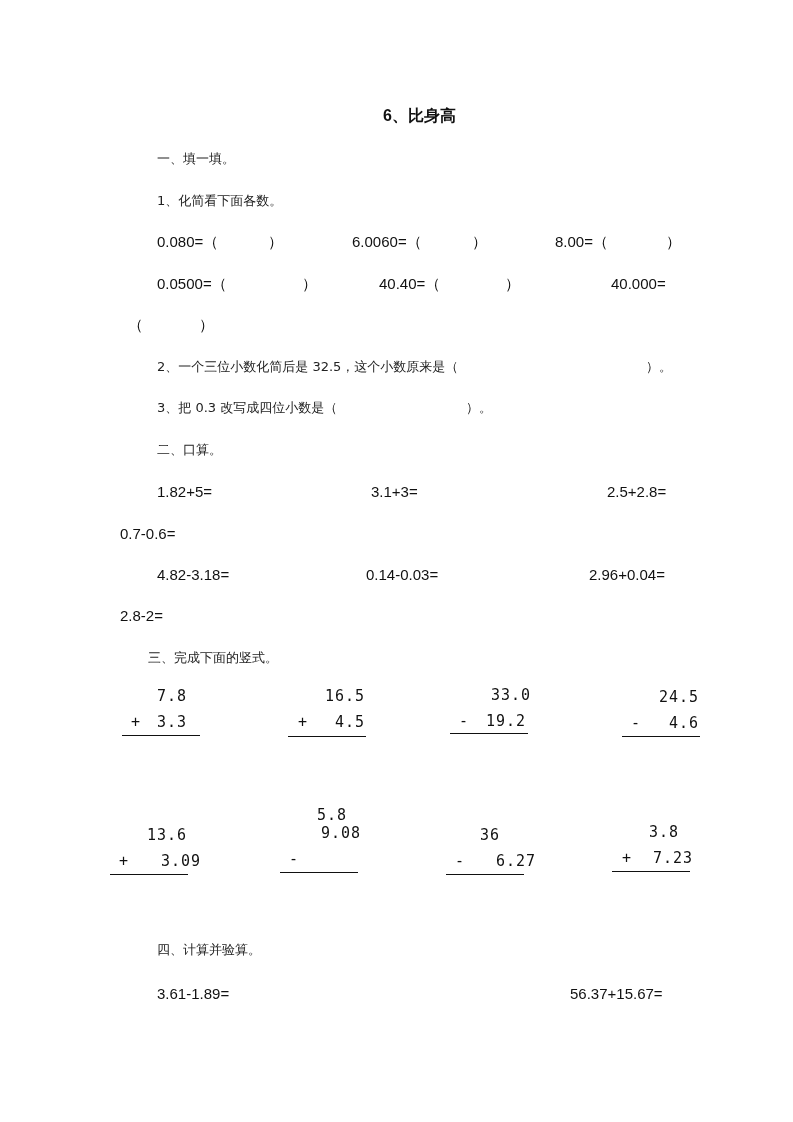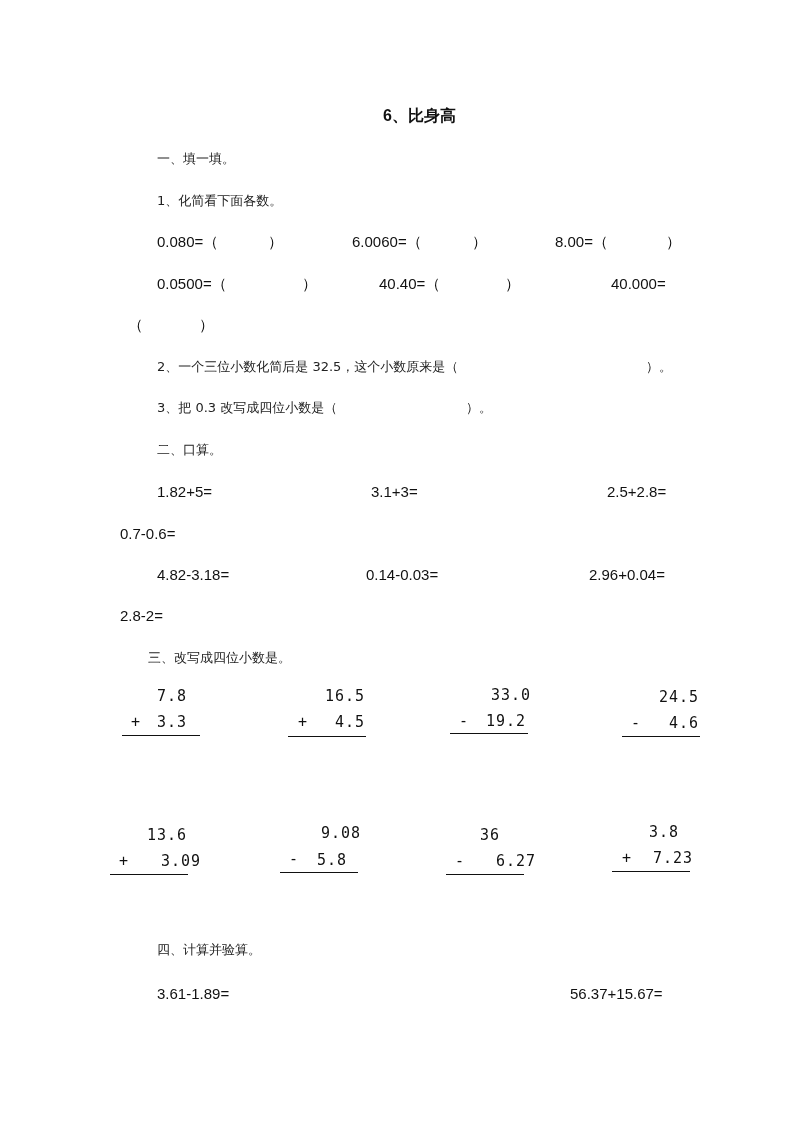--- a/index.html
+++ b/index.html
@@ -45,21 +45,21 @@
 <div class="abs cn" style="left:157px; top:441px;">二、口算。</div>
 <div class="abs num" style="left:157px; top:483px;">1.82+5=</div>
 <div class="abs num" style="left:371px; top:483px;">3.1+3=</div>
 <div class="abs num" style="left:607px; top:483px;">2.5+2.8=</div>
 <div class="abs num" style="left:120px; top:525px;">0.7-0.6=</div>
 <div class="abs num" style="left:157px; top:566px;">4.82-3.18=</div>
 <div class="abs num" style="left:366px; top:566px;">0.14-0.03=</div>
 <div class="abs num" style="left:589px; top:566px;">2.96+0.04=</div>
 <div class="abs num" style="left:120px; top:607px;">2.8-2=</div>
 
-<div class="abs cn" style="left:148px; top:649px;">三、改写成四位小数是。</div>
+<div class="abs cn" style="left:148px; top:649px;">三、完成下面的竖式。</div>
 
 <div class="abs mono" style="right:606px; top:687px;">7.8</div>
 <div class="abs mono" style="left:131px; top:713px;">+</div>
 <div class="abs mono" style="right:606px; top:713px;">3.3</div>
 <div class="rule" style="left:122px; top:735px; width:78px;"></div>
 
 <div class="abs mono" style="right:428px; top:687px;">16.5</div>
 <div class="abs mono" style="left:298px; top:713px;">+</div>
 <div class="abs mono" style="right:428px; top:713px;">4.5</div>
 <div class="rule" style="left:288px; top:736px; width:78px;"></div>
@@ -74,21 +74,21 @@
 <div class="abs mono" style="right:94px; top:714px;">4.6</div>
 <div class="rule" style="left:622px; top:736px; width:78px;"></div>
 
 <div class="abs mono" style="right:606px; top:826px;">13.6</div>
 <div class="abs mono" style="left:119px; top:852px;">+</div>
 <div class="abs mono" style="right:592px; top:852px;">3.09</div>
 <div class="rule" style="left:110px; top:874px; width:78px;"></div>
 
 <div class="abs mono" style="right:432px; top:824px;margin-left:25px;">9.08</div>
 <div class="abs mono" style="left:289px; top:850px;">-</div>
-<div class="abs mono" style="right:446px; top:851px;">5.8</div>
+<div class="abs mono" style="right:446px; top:806px;">5.8</div>
 <div class="rule" style="left:280px; top:872px; width:78px;"></div>
 
 <div class="abs mono" style="left:480px; top:826px;">36</div>
 <div class="abs mono" style="left:455px; top:852px;">-</div>
 <div class="abs mono" style="right:257px; top:852px;">6.27</div>
 <div class="rule" style="left:446px; top:874px; width:78px;"></div>
 
 <div class="abs mono" style="right:114px; top:823px;">3.8</div>
 <div class="abs mono" style="left:622px; top:849px;">+</div>
 <div class="abs mono" style="right:100px; top:849px;">7.23</div>

